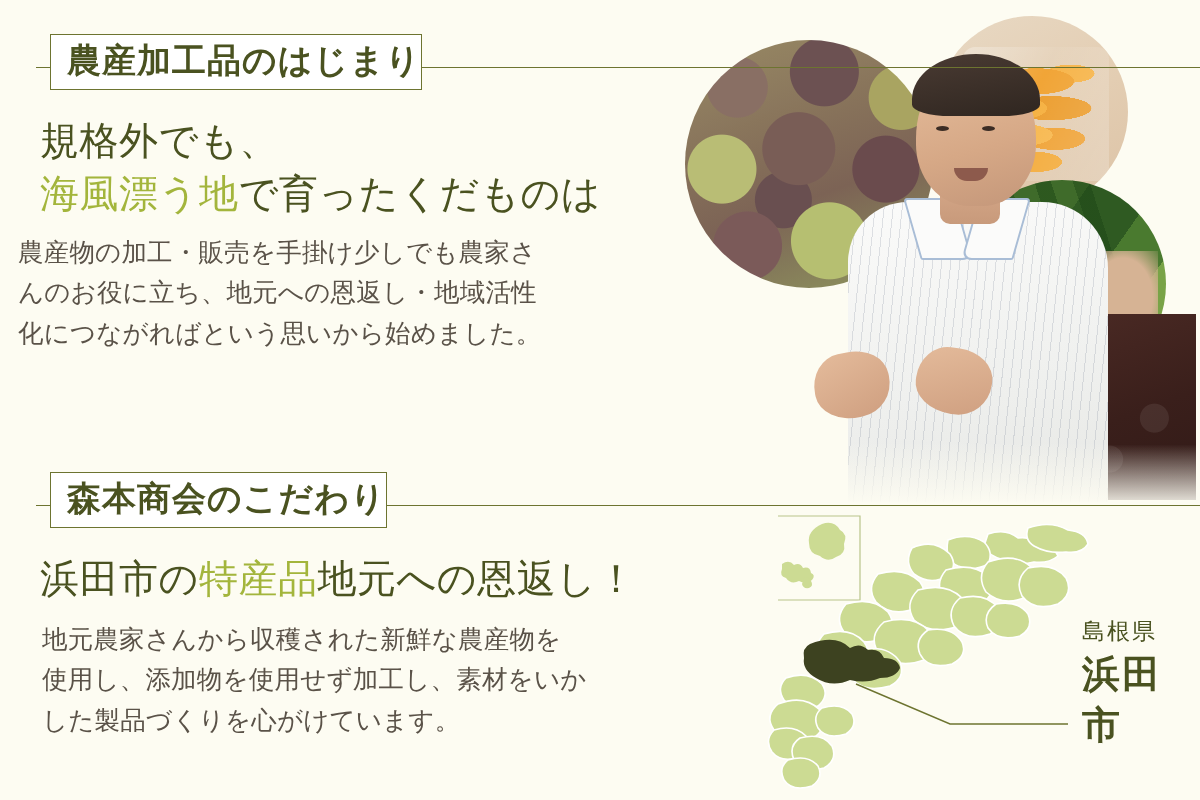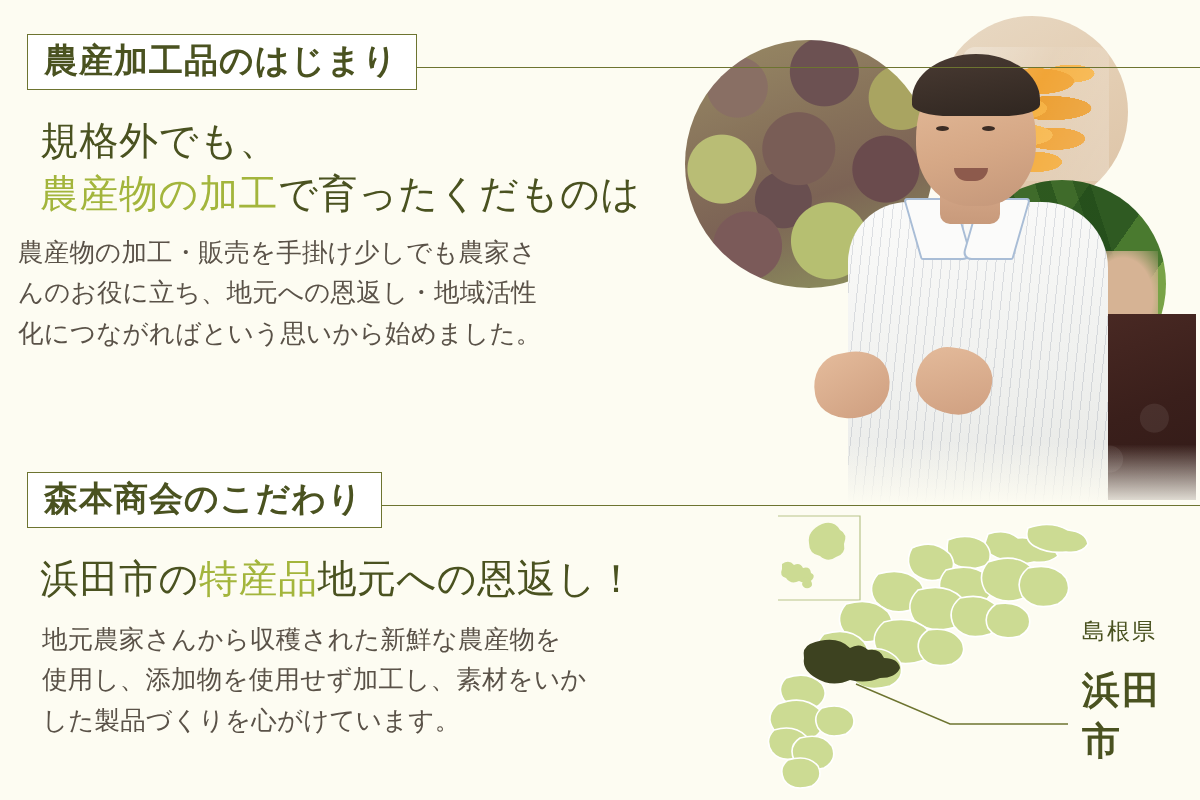--- a/index.html
+++ b/index.html
@@ -166,24 +166,24 @@
     border-radius: 40% 48% 44% 52% / 52% 44% 52% 44%;
   }
   .p-hand-l { left: 6px; top: 300px; transform: rotate(-12deg); }
   .p-hand-r { left: 108px; top: 296px; transform: rotate(8deg); }
 
   
   .section { position: absolute; left: 0; width: 760px; }
 
   .head-row { position: relative; height: 72px; }
   .head-box {
-    position: absolute; left: 27px; top: 6px;
+    position: absolute; left: 50px; top: 6px;
     background: #ffffff;
     border: 1.5px solid #6d7430;
-    padding: 7px 18px 10px 16px;
+    padding: 7px 0 10px 16px;
     z-index: 2;
   }
   .head-box .head-text {
     color: #4a5220;
     font-size: 34px;
     font-weight: bold;
     line-height: 1.08;
     letter-spacing: 1px;
     white-space: nowrap;
     font-family: "DejaVu Serif", "Liberation Serif", serif;
@@ -213,21 +213,21 @@
   }
 
   
   .map-wrap { position: absolute; left: 760px; top: 512px; width: 440px; height: 288px; }
   .map-label {
     position: absolute; left: 322px; top: 104px;
     color: #4a5220; text-align: left;
     font-family: Liberation Sans, sans-serif;
   }
   .map-label .pref { font-size: 23px; letter-spacing: 2px; display: block; }
-  .map-label .city { font-size: 38px; font-weight: bold; letter-spacing: 2px; display: block; margin-top: 18px; }
+  .map-label .city { font-size: 38px; font-weight: bold; letter-spacing: 2px; display: block; margin-top: 2px; }
 </style>
 </head>
 <body>
 
 <div id="stage">
 
   <div class="collage">
 
     <div class="circle-photo ph-figs">
       <div class="figs-bg"></div>
@@ -265,21 +265,21 @@
       <div class="head-box">
         <div class="head-text">農産加工品のはじまり</div>
       </div>
     </div>
 
     <div class="lede" style="margin:14px 0 0 40px;">
       <div>
         <span class="dark">規格外でも、</span>
       </div>
       <div>
-        <span class="hl">農産物の加工</span><span class="dark">で育ったくだものは</span>
+        <span class="hl">海風漂う地</span><span class="dark">で育ったくだものは</span>
       </div>
     </div>
 
     <div class="para" style="margin:12px 0 0 18px;">
       <div>農産物の加工・販売を手掛け少しでも農家さ</div>
       <div>んのお役に立ち、地元への恩返し・地域活性</div>
       <div>化につながればという思いから始めました。</div>
     </div>
   </div>
 

